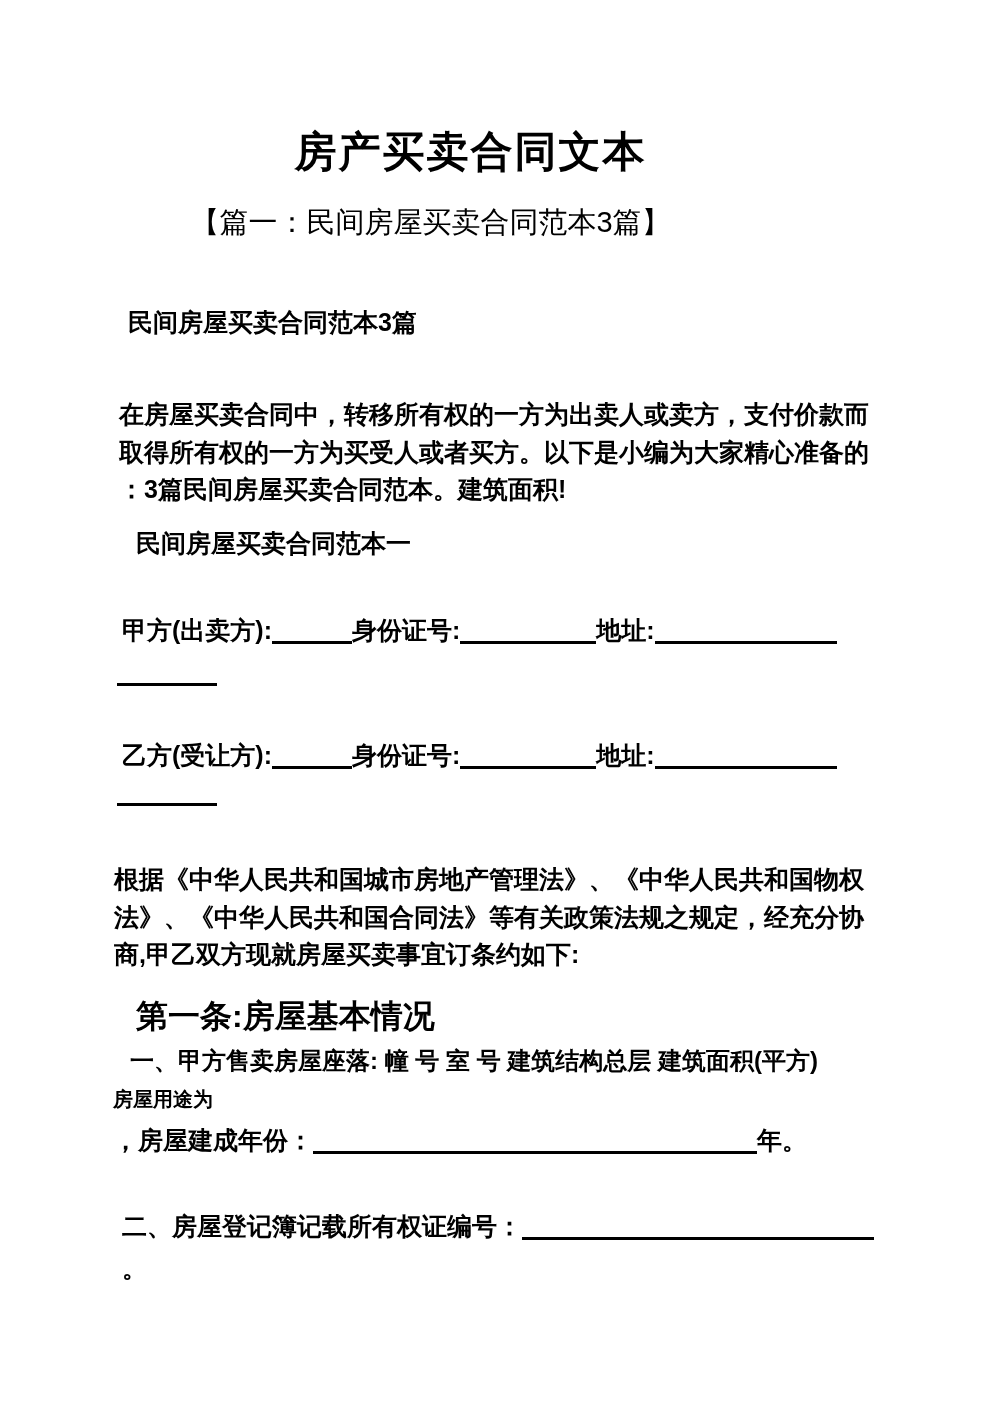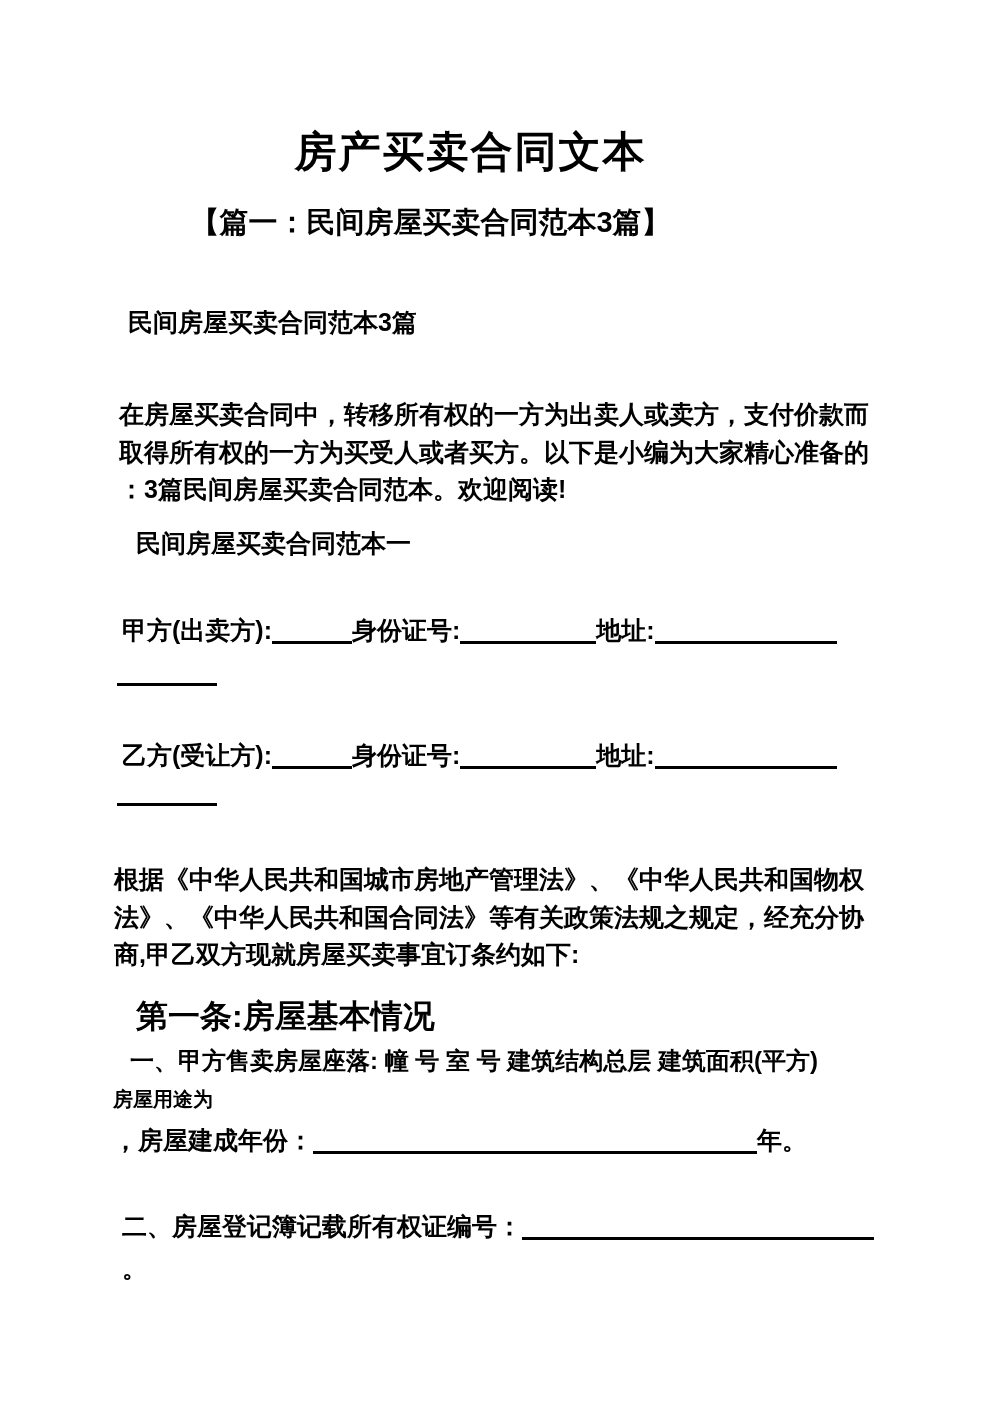--- a/index.html
+++ b/index.html
@@ -19,21 +19,21 @@
   .abs { position: absolute; white-space: nowrap; }
   .doc-title {
     top: 124px; left: 0; width: 941px;
     text-align: center;
     font-size: 42px; font-weight: 700;
     letter-spacing: 2px;
   }
   .doc-subtitle {
     top: 203px; left: 0; width: 861px;
     text-align: center;
-    font-size: 29px; font-weight: 700;
+    font-size: 29px; font-weight: 400;
   }
   .body-text { font-size: 25px; font-weight: 600; }
   .p-intro-heading { top: 306px; left: 128px; }
   .p-intro  { top: 396px; left: 119px; line-height: 37.5px; }
   .p-sample { top: 527px; left: 136px; }
   .p-party-a { top: 614px; left: 122px; }
   .p-party-a-wrap { top: 650px; left: 117px; height: 33px; }
   .p-party-b { top: 739px; left: 122px; }
   .p-party-b-wrap { top: 770px; left: 117px; height: 33px; }
   .p-legal { top: 861px; left: 114px; line-height: 37.5px; }
@@ -62,21 +62,21 @@
 
   <div class="abs doc-title">房产买卖合同文本</div>
 
   <div class="abs doc-subtitle">【篇一：民间房屋买卖合同范本3篇】</div>
 
   <div class="abs body-text p-intro-heading">民间房屋买卖合同范本3篇</div>
 
   <div class="abs body-text p-intro">
     <div>在房屋买卖合同中，转移所有权的一方为出卖人或卖方，支付价款而</div>
     <div>取得所有权的一方为买受人或者买方。以下是小编为大家精心准备的</div>
-    <div>：3篇民间房屋买卖合同范本。欢迎阅读!</div>
+    <div>：3篇民间房屋买卖合同范本。建筑面积!</div>
   </div>
 
   <div class="abs body-text p-sample">民间房屋买卖合同范本一</div>
 
   <div class="abs body-text p-party-a">
     <span>甲方(出卖方):</span><span class="blank-inline" style="width: 80px;"></span><span>身份证号:</span><span class="blank-inline" style="width: 136px;"></span><span>地址:</span><span class="blank-inline" style="width: 182px;"></span>
   </div>
   <div class="abs p-party-a-wrap">
     <span class="blank-block" style="width: 100px;"></span>
   </div>

